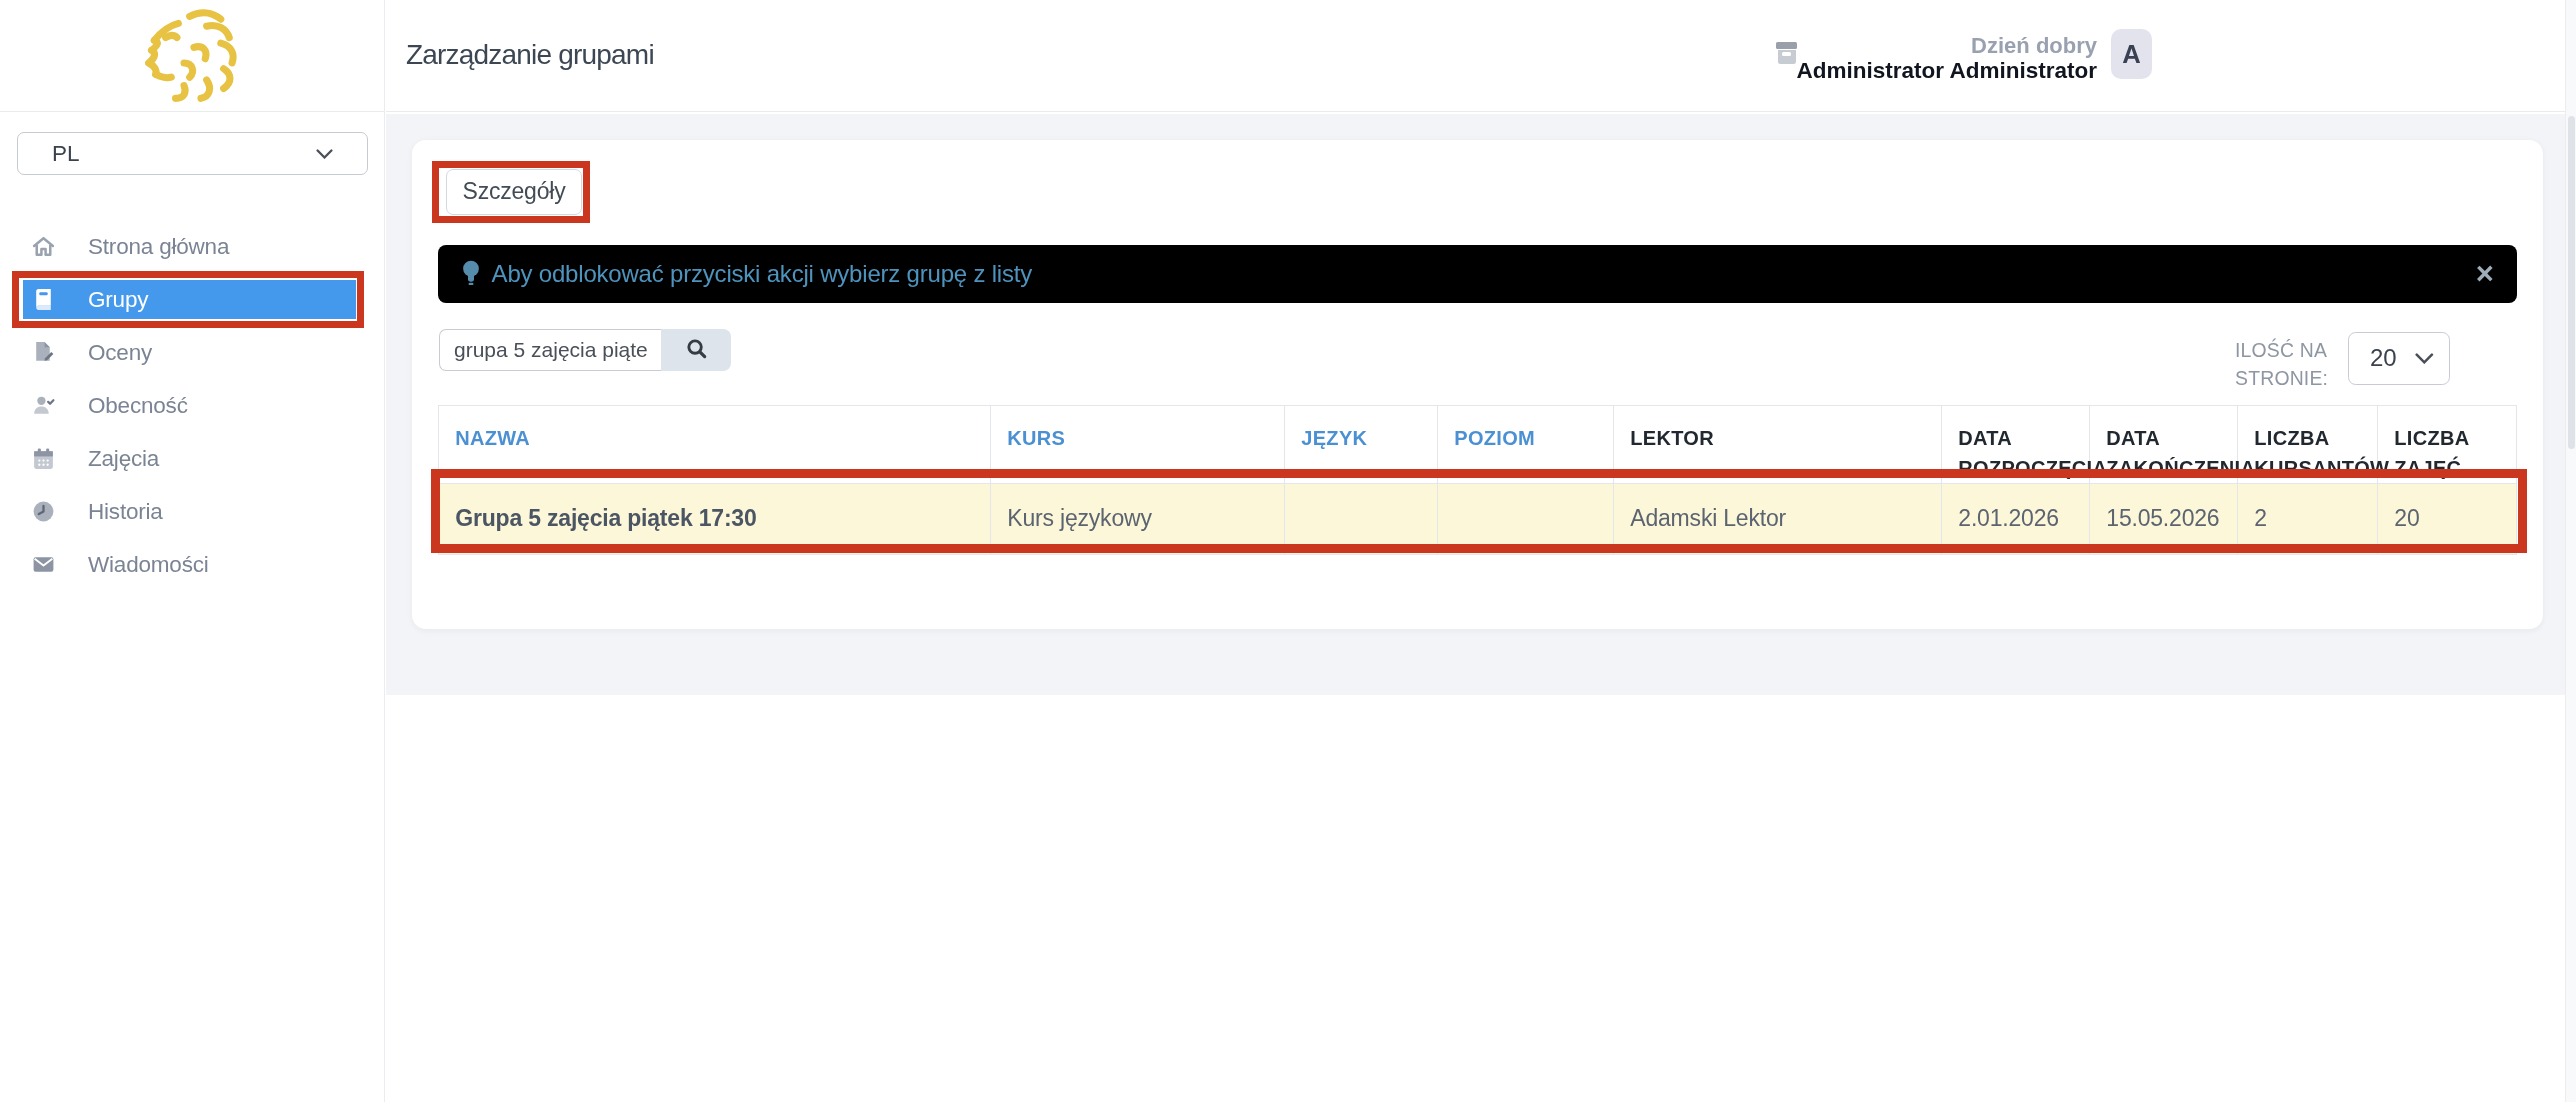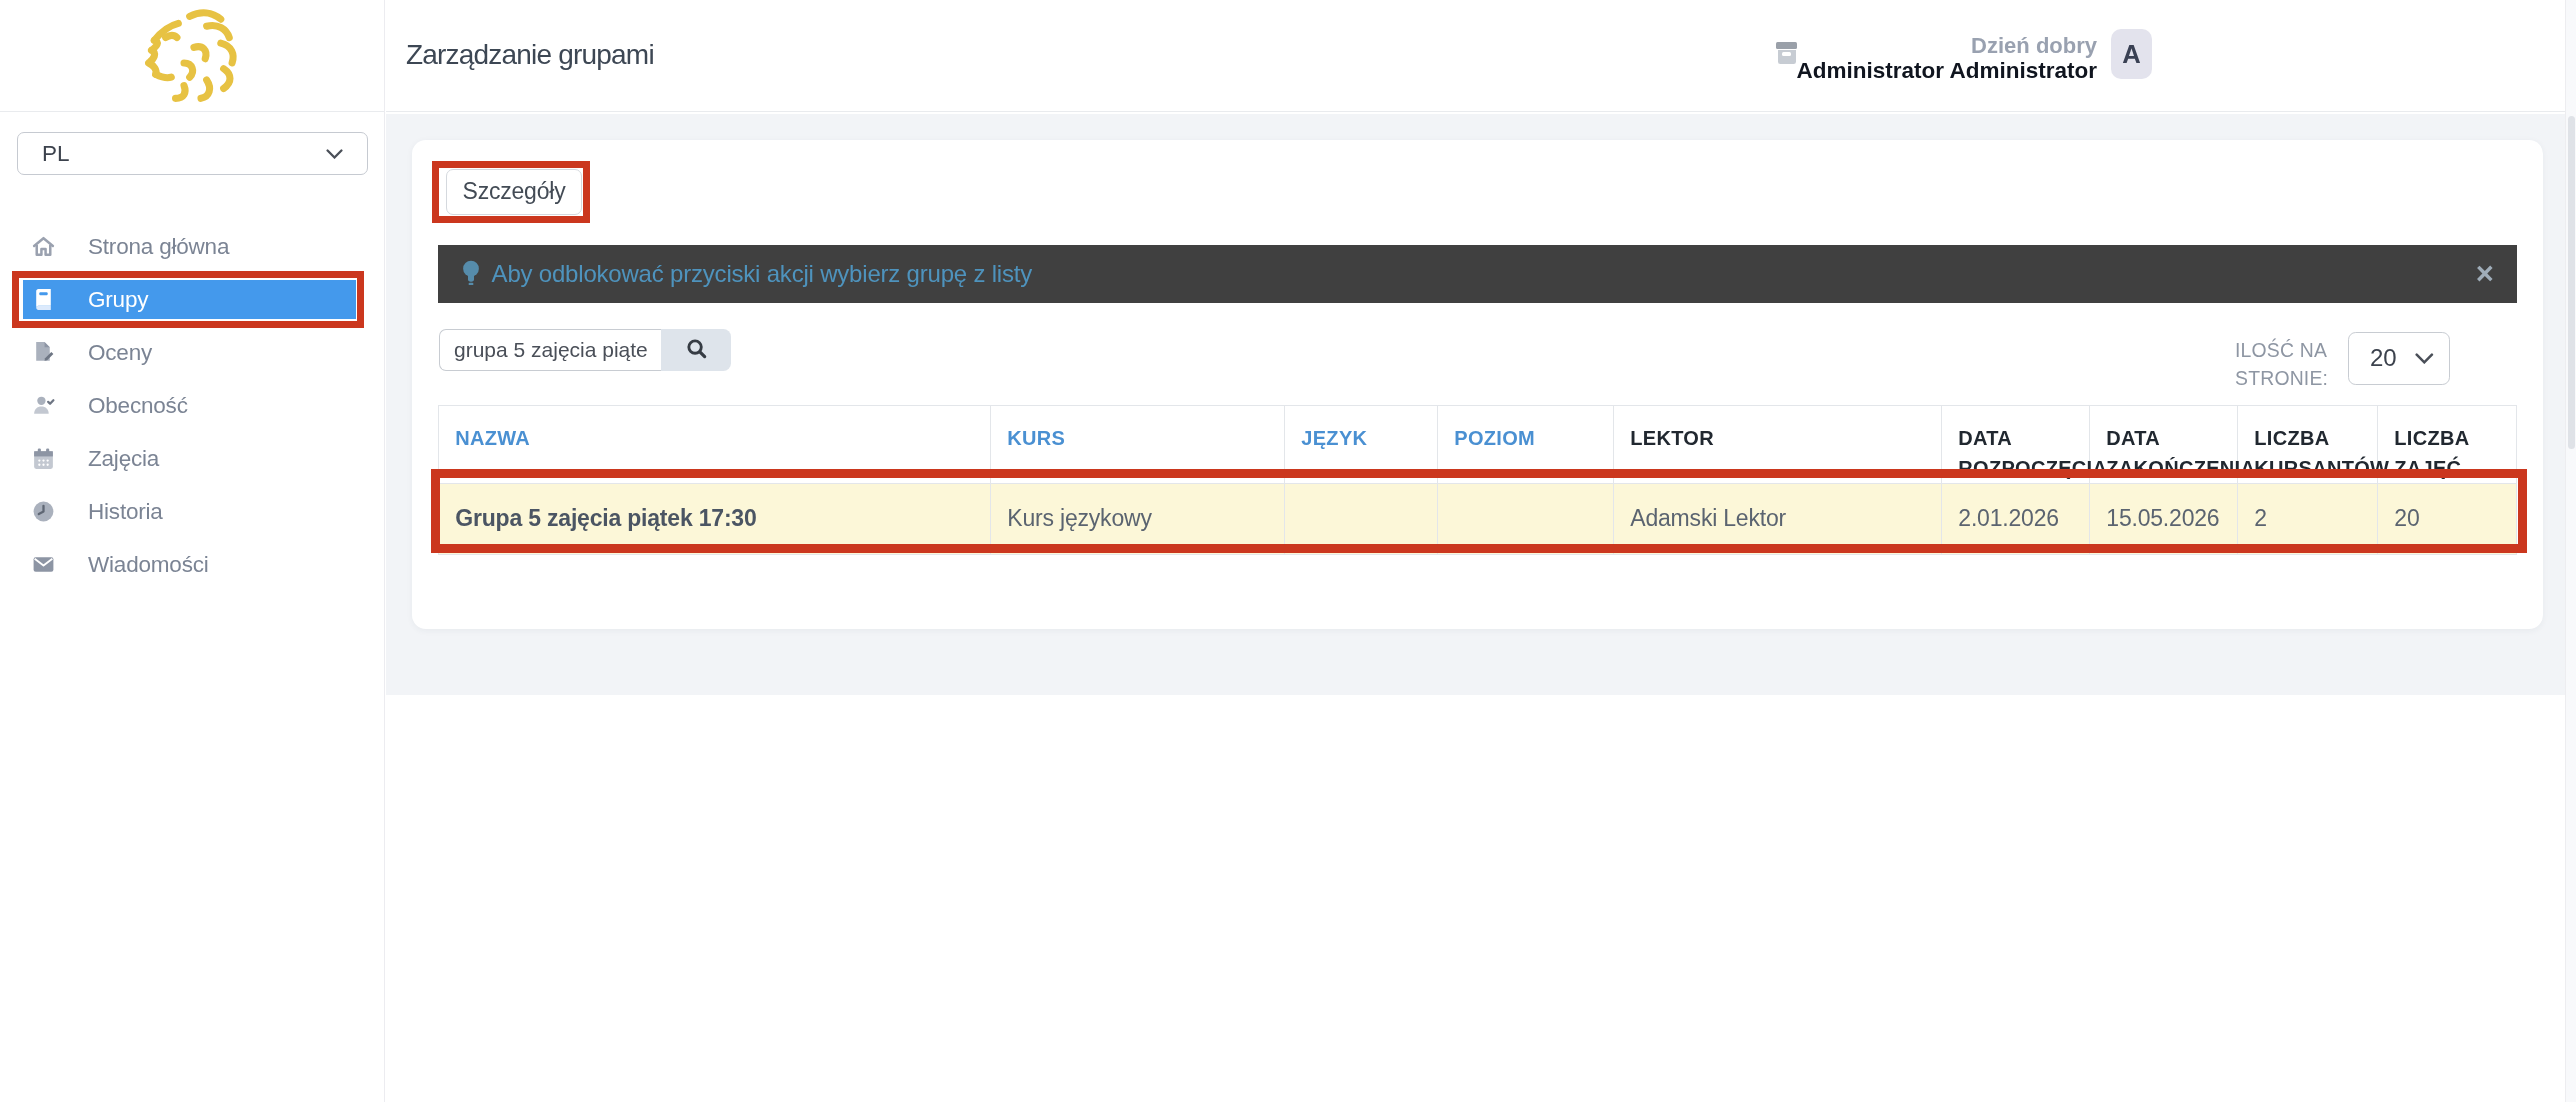--- a/index.html
+++ b/index.html
@@ -14,21 +14,21 @@
     position:absolute; left:0; top:0; width:385px; height:1103px;
     background:#fff; border-right:1.5px solid #ececf0; z-index:2;
   }
   .logo-wrap {
     height:112px; border-bottom:1.5px solid #e9ebee;
     display:flex; align-items:center; justify-content:center;
   }
   .lang-select {
     position:absolute; left:17px; top:132px; width:351px; height:43px;
     border:1.5px solid #c6cad1; border-radius:7px; background:#fff;
-    display:flex; align-items:center; padding:0 24px;
+    display:flex; align-items:center; padding:0 34px;
     font-size:22.5px; color:#3c424d; cursor:pointer;
   }
   .lang-select .chev { margin-left:auto; }
   .nav { position:absolute; left:0; top:220px; width:385px; list-style:none; }
   .nav li {
     position:relative; height:53px; display:flex; align-items:center;
     padding-left:29px; cursor:pointer;text-align:center;
   }
   .nav li .nav-ico { position:relative; z-index:1; width:28px; height:28px; display:flex; align-items:center; justify-content:center; }
   .nav li .nav-lbl { position:relative; z-index:1; margin-left:31px; font-size:22.5px; color:#7b8494; letter-spacing:-0.2px; }
@@ -70,21 +70,21 @@
     background:#fff; border-radius:14px; box-shadow:0 1.5px 6.2px rgba(40,50,70,0.05);
   }
   .details-btn {
     position:absolute; left:34px; top:29px; width:136px; height:46px;
     background:#fff; border:1.5px solid #d5d9de; border-radius:7px;
     font-size:23px; color:#434b55; display:flex; align-items:center; justify-content:center;
     cursor:pointer; letter-spacing:-0.2px;
   }
   .banner {
     position:absolute; left:25.6px; top:105px; width:2079px; height:58px;
-    background:#404040; border-radius:0; display:flex; align-items:center;
+    background:#000000; border-radius:8px; display:flex; align-items:center;
     padding:0 23px; font-size:24px; color:#4e93bd; letter-spacing:-0.2px;
   }
   .banner .bulb { margin-right:11px; display:flex; }
   .banner .close-x {
     margin-left:auto; font-size:31px; font-weight:600; color:#9fadb9;
     cursor:pointer; line-height:1;
   }
   .search-wrap { position:absolute; left:27px; top:189px; display:flex; }
   .search-input {
     width:222px; height:42px; border:1.5px solid #c8ccd2; border-right:none;

